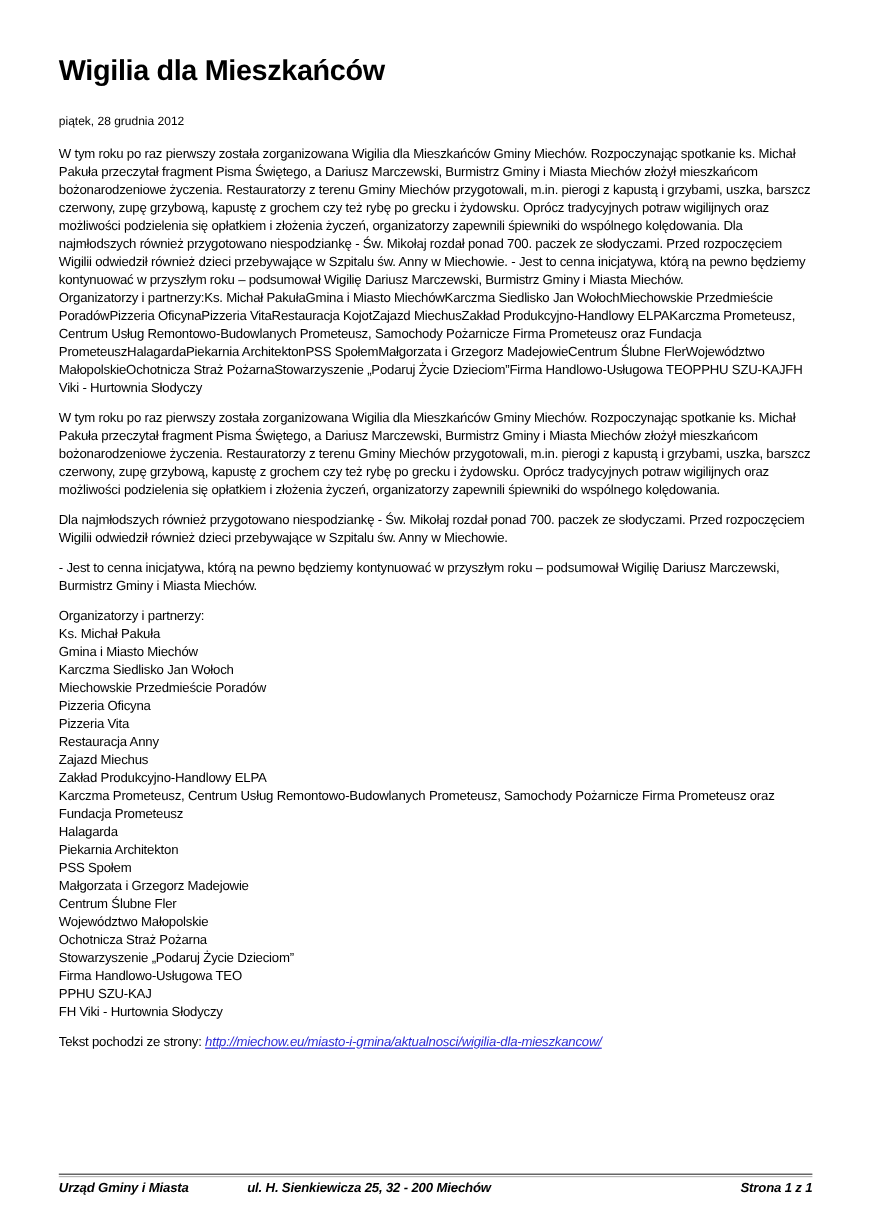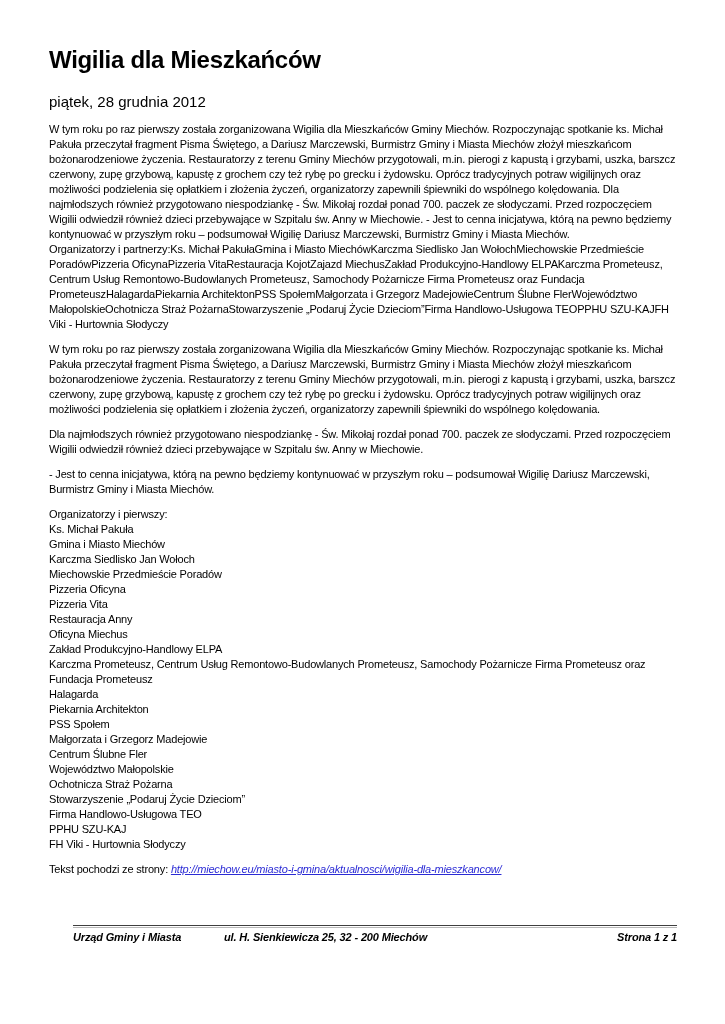--- a/index.html
+++ b/index.html
@@ -24,21 +24,21 @@
   }
   .title {
     margin: 46px 0 0 0;
     font-size: 24px;
     line-height: 27px;
     font-weight: bold;
     letter-spacing: -0.3px;
   }
   .date-line {
     margin-top: 21px;
-    font-size: 15px;
+    font-size: 10px;
     line-height: 15px;
   }
   .body-text {
     font-size: 11px;
     line-height: 15px;
     letter-spacing: -0.18px;
     margin: 0;
   }
   p.body-text { margin-top: 10px; }
   p.first-para { margin-top: 13px; }
@@ -48,22 +48,21 @@
   .link {
     color: #2b2bd5;
     text-decoration: underline;
     cursor: pointer;
     font-style: italic;
   }
   .footer {
     position: absolute;
     left: 49px;
     right: 48px;
-    top: 925px;
-    margin-left: 24px;
+    top: 978px;
   }
   .footer-rule {
     height: 1px;
     border-top: 1px solid #3f3f3f;
     border-bottom: 1px solid #b8b8b8;
   }
   .footer-row {
     display: flex;
     align-items: baseline;
     margin-top: 3px;
@@ -87,29 +86,29 @@
 
   <p class="body-text first-para"><span>W tym roku po raz pierwszy została zorganizowana Wigilia dla Mieszkańców Gminy Miechów. Rozpoczynając spotkanie ks. Michał Pakuła przeczytał fragment Pisma Świętego, a Dariusz Marczewski, Burmistrz Gminy i Miasta Miechów złożył mieszkańcom bożonarodzeniowe życzenia. Restauratorzy z terenu Gminy Miechów przygotowali, m.in. pierogi z kapustą i grzybami, uszka, barszcz czerwony, zupę grzybową, kapustę z grochem czy też rybę po grecku i żydowsku. Oprócz tradycyjnych potraw wigilijnych oraz możliwości podzielenia się opłatkiem i złożenia życzeń, organizatorzy zapewnili śpiewniki do wspólnego kolędowania. Dla najmłodszych również przygotowano niespodziankę - Św. Mikołaj rozdał ponad 700. paczek ze słodyczami. Przed rozpoczęciem Wigilii odwiedził również dzieci przebywające w Szpitalu św. Anny w Miechowie.  - Jest to cenna inicjatywa, którą na pewno będziemy kontynuować w przyszłym roku – podsumował Wigilię Dariusz Marczewski, Burmistrz Gminy i Miasta Miechów.</span><br><span>Organizatorzy i partnerzy:Ks. Michał PakułaGmina i Miasto MiechówKarczma Siedlisko Jan WołochMiechowskie Przedmieście PoradówPizzeria OficynaPizzeria VitaRestauracja KojotZajazd MiechusZakład Produkcyjno-Handlowy ELPAKarczma Prometeusz, Centrum Usług Remontowo-Budowlanych Prometeusz, Samochody Pożarnicze Firma Prometeusz oraz Fundacja PrometeuszHalagardaPiekarnia ArchitektonPSS SpołemMałgorzata i Grzegorz MadejowieCentrum Ślubne FlerWojewództwo MałopolskieOchotnicza Straż PożarnaStowarzyszenie „Podaruj Życie Dzieciom”Firma Handlowo-Usługowa TEOPPHU SZU-KAJFH Viki - Hurtownia Słodyczy</span></p>
 
   <p class="body-text">W tym roku po raz pierwszy została zorganizowana Wigilia dla Mieszkańców Gminy Miechów. Rozpoczynając spotkanie ks. Michał Pakuła przeczytał fragment Pisma Świętego, a Dariusz Marczewski, Burmistrz Gminy i Miasta Miechów złożył mieszkańcom bożonarodzeniowe życzenia. Restauratorzy z terenu Gminy Miechów przygotowali, m.in. pierogi z kapustą i grzybami, uszka, barszcz czerwony, zupę grzybową, kapustę z grochem czy też rybę po grecku i żydowsku. Oprócz tradycyjnych potraw wigilijnych oraz możliwości podzielenia się opłatkiem i złożenia życzeń, organizatorzy zapewnili śpiewniki do wspólnego kolędowania.</p>
 
   <p class="body-text">Dla najmłodszych również przygotowano niespodziankę - Św. Mikołaj rozdał ponad 700. paczek ze słodyczami. Przed rozpoczęciem Wigilii odwiedził również dzieci przebywające w Szpitalu św. Anny w Miechowie.</p>
 
   <p class="body-text">- Jest to cenna inicjatywa, którą na pewno będziemy kontynuować w przyszłym roku – podsumował Wigilię Dariusz Marczewski, Burmistrz Gminy i Miasta Miechów.</p>
 
   <div class="body-text partners-block">
-    <div>Organizatorzy i pierwszy:</div>
+    <div>Organizatorzy i partnerzy:</div>
     <div>Ks. Michał Pakuła</div>
     <div>Gmina i Miasto Miechów</div>
     <div>Karczma Siedlisko Jan Wołoch</div>
     <div>Miechowskie Przedmieście Poradów</div>
     <div>Pizzeria Oficyna</div>
     <div>Pizzeria Vita</div>
     <div>Restauracja Anny</div>
-    <div>Oficyna Miechus</div>
+    <div>Zajazd Miechus</div>
     <div>Zakład Produkcyjno-Handlowy ELPA</div>
     <div>Karczma Prometeusz, Centrum Usług Remontowo-Budowlanych Prometeusz, Samochody Pożarnicze Firma Prometeusz oraz Fundacja Prometeusz</div>
     <div>Halagarda</div>
     <div>Piekarnia Architekton</div>
     <div>PSS Społem</div>
     <div>Małgorzata i Grzegorz Madejowie</div>
     <div>Centrum Ślubne Fler</div>
     <div>Województwo Małopolskie</div>
     <div>Ochotnicza Straż Pożarna</div>
     <div>Stowarzyszenie „Podaruj Życie Dzieciom”</div>

